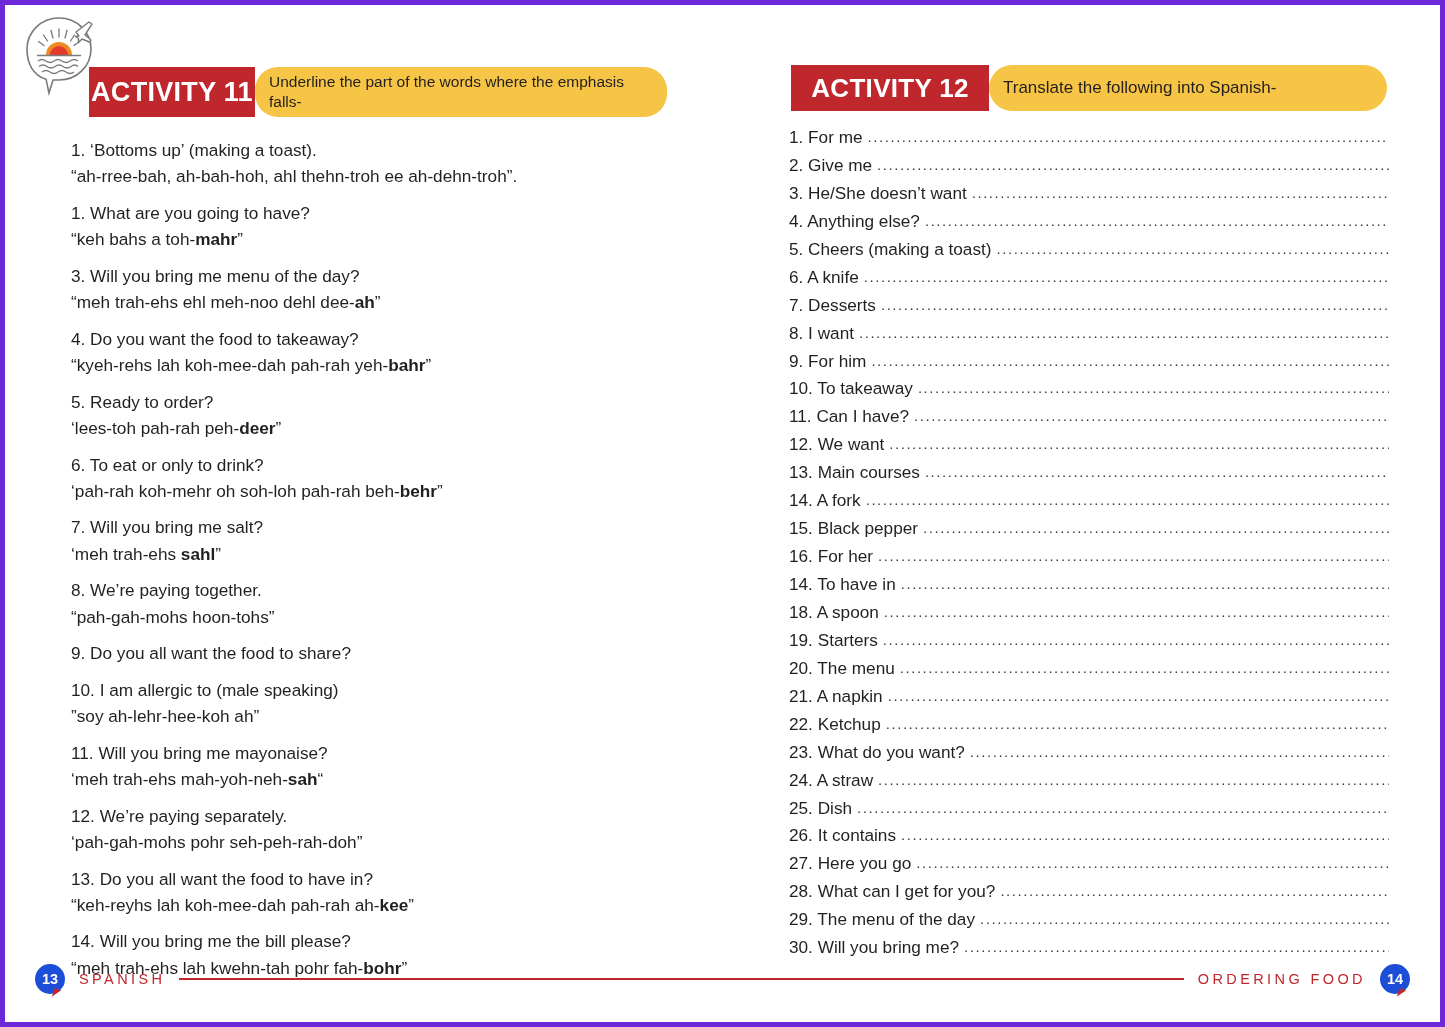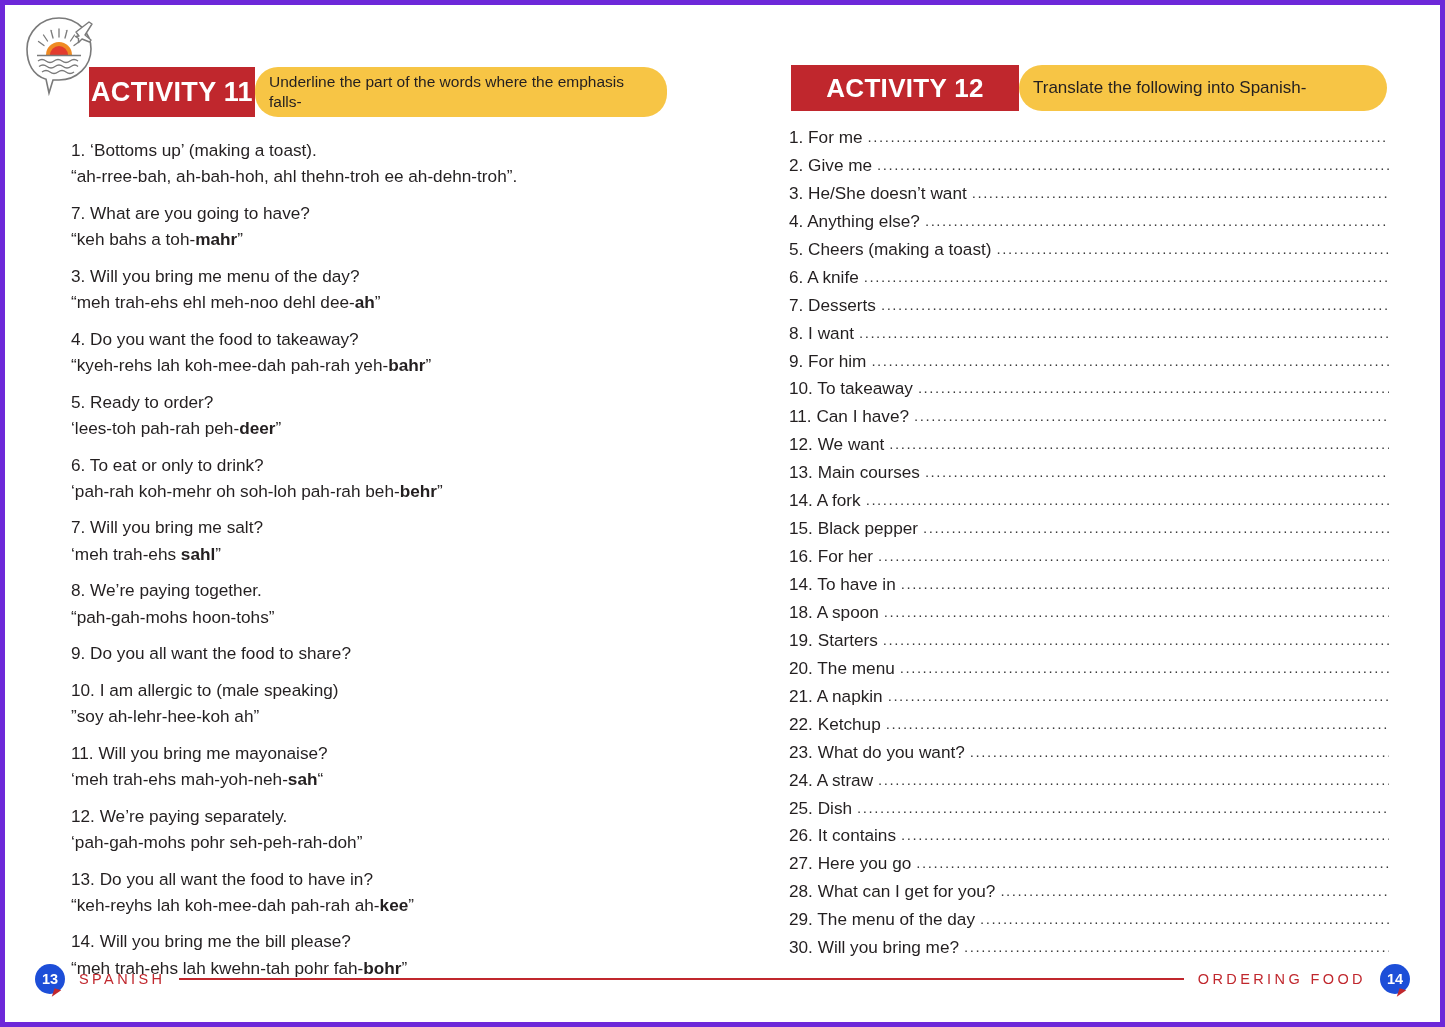--- a/index.html
+++ b/index.html
@@ -56,21 +56,21 @@
     line-height: 1.28;
     display: flex;
     align-items: center;
     padding: 0 14px;
     flex: 1;
     border-radius: 23px;
   }
   #act11-header { left: 84px; top: 62px; width: 578px; }
   #act11-header .act-tag { width: 166px; padding: 0; }
   #act12-header { left: 786px; top: 60px; width: 596px; height: 46px; }
-  #act12-header .act-tag { width: 198px; padding: 15px; font-size: 26px; }
+  #act12-header .act-tag { width: 198px; padding: 0; font-size: 26px; }
   #act12-header .act-desc { font-size: 17px; }
 
   
   #left-col {
     position: absolute;
     left: 66px;
     top: 134px;
     width: 600px;
   }
   .q-block { margin-bottom: 14.2px; }
@@ -216,21 +216,21 @@
     <div class="act-tag">ACTIVITY 12</div>
     <div class="act-desc">Translate the following into Spanish-</div>
   </div>
 
   <div id="left-col">
       <div class="q-block">
         <p class="q-prompt">1. ‘Bottoms up’ (making a toast).</p>
         <p class="q-answer"><span>“ah-rree-bah, ah-bah-hoh, ahl thehn-troh ee ah-dehn-troh”.</span></p>
       </div>
       <div class="q-block">
-        <p class="q-prompt">7. What are you going to have?</p>
+        <p class="q-prompt">1. What are you going to have?</p>
         <p class="q-answer"><span>“keh bahs a toh-</span><b>mahr</b><span>”</span></p>
       </div>
       <div class="q-block">
         <p class="q-prompt">3. Will you bring me menu of the day?</p>
         <p class="q-answer"><span>“meh trah-ehs ehl meh-noo dehl dee-</span><b>ah</b><span>”</span></p>
       </div>
       <div class="q-block">
         <p class="q-prompt">4. Do you want the food to takeaway?</p>
         <p class="q-answer"><span>“kyeh-rehs lah koh-mee-dah pah-rah yeh-</span><b>bahr</b><span>”</span></p>
       </div>

